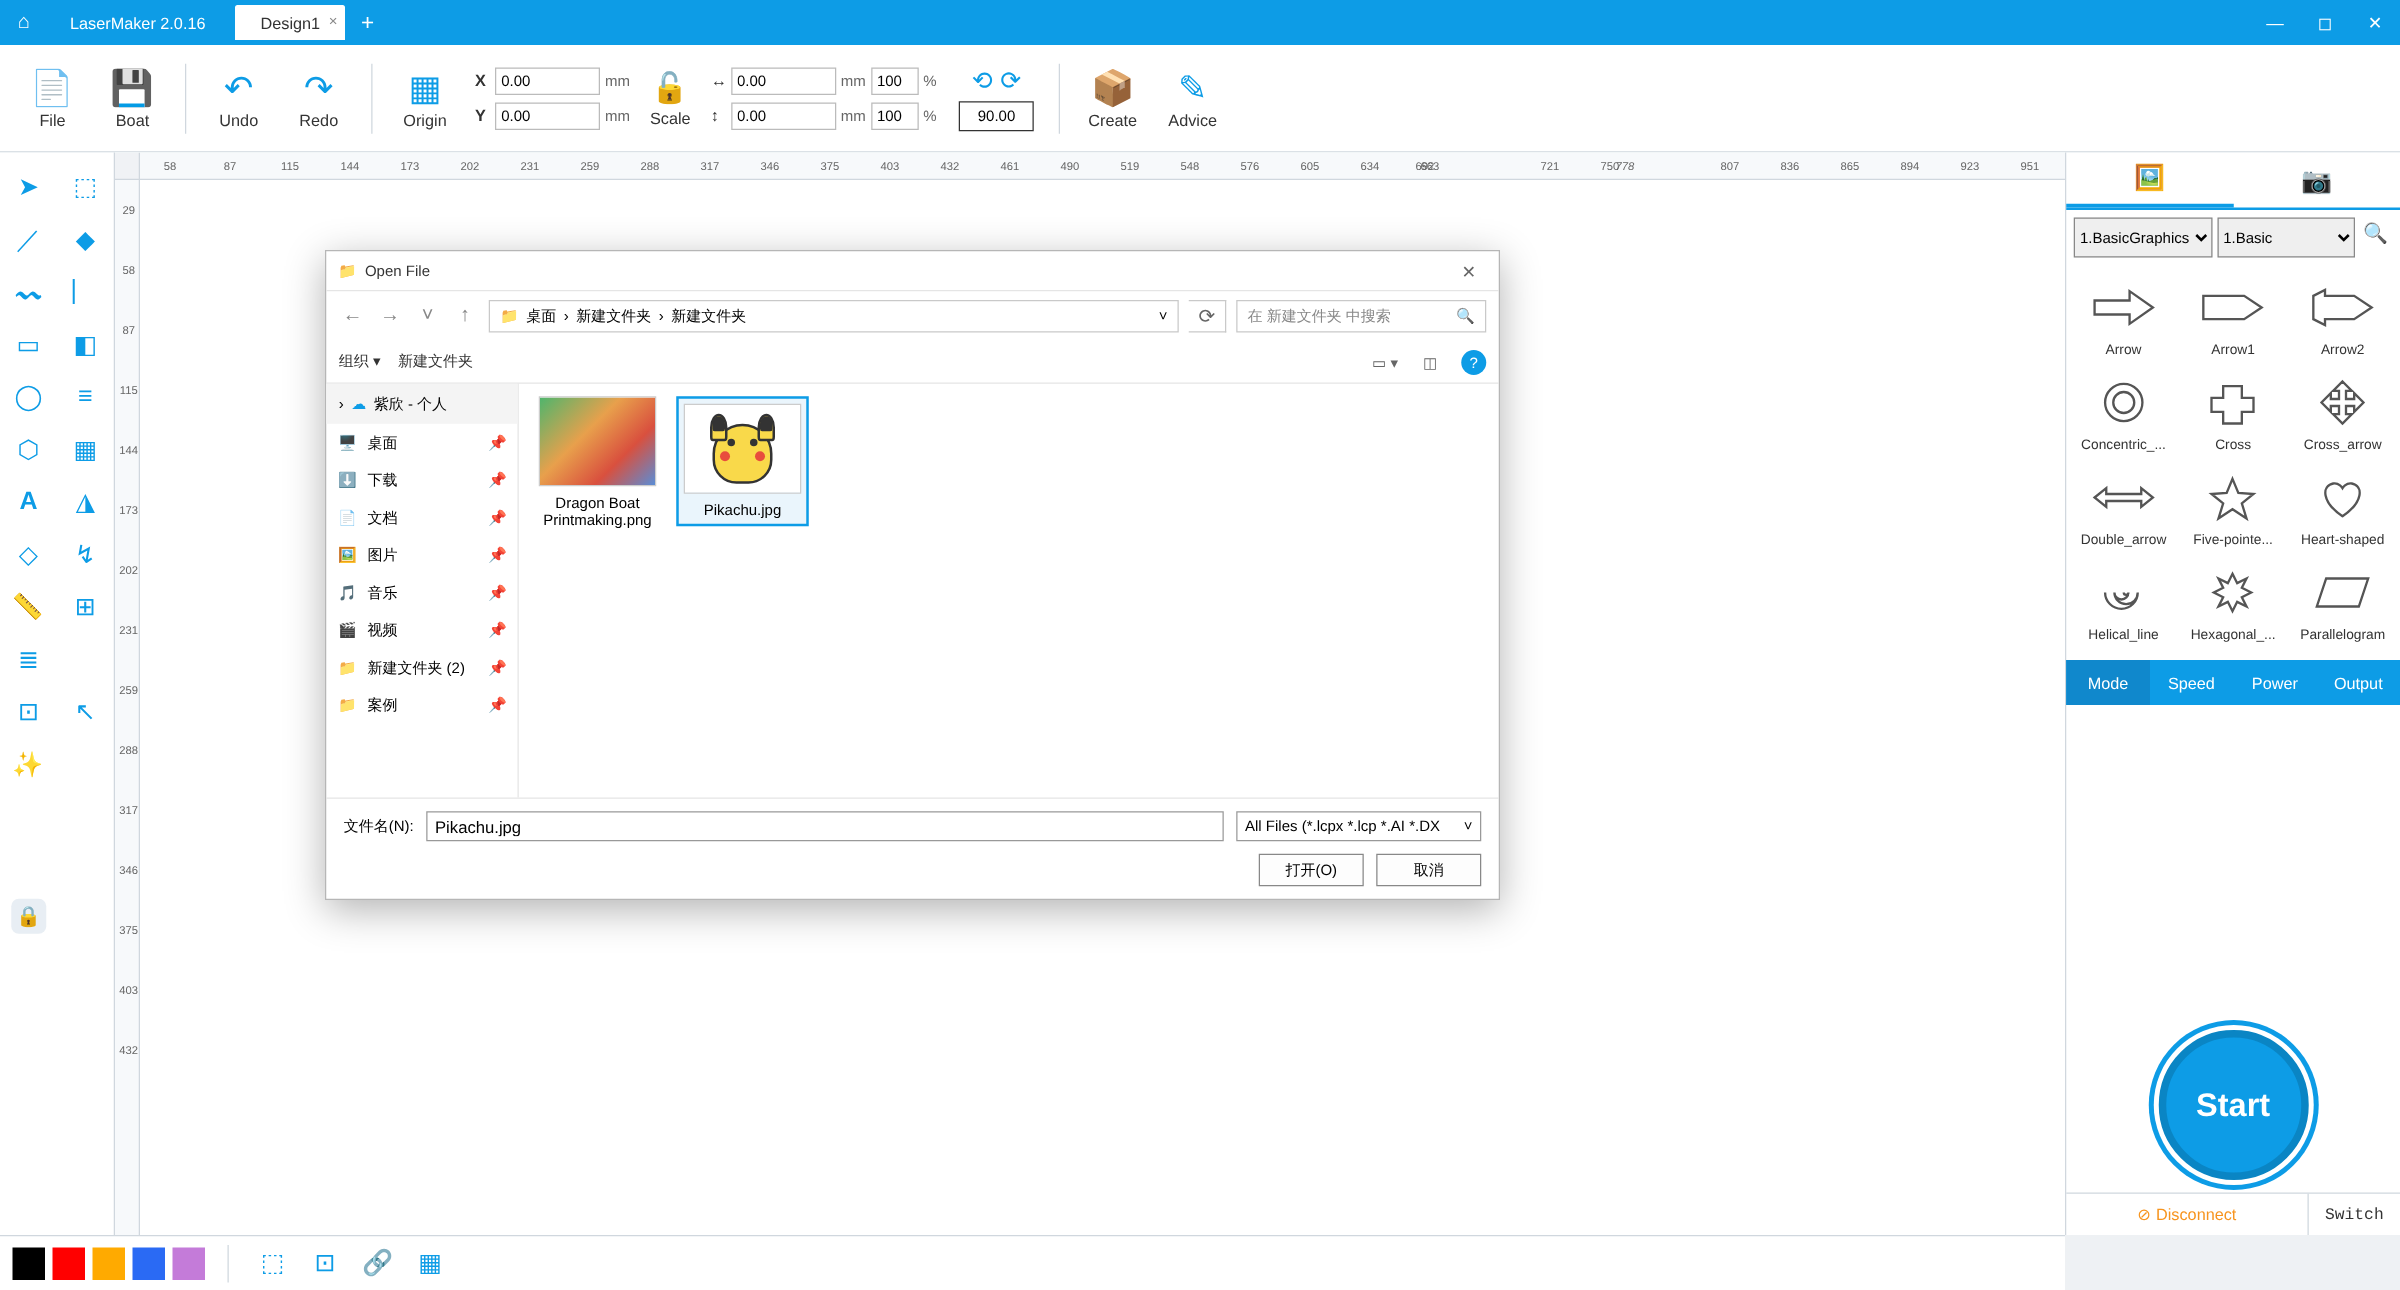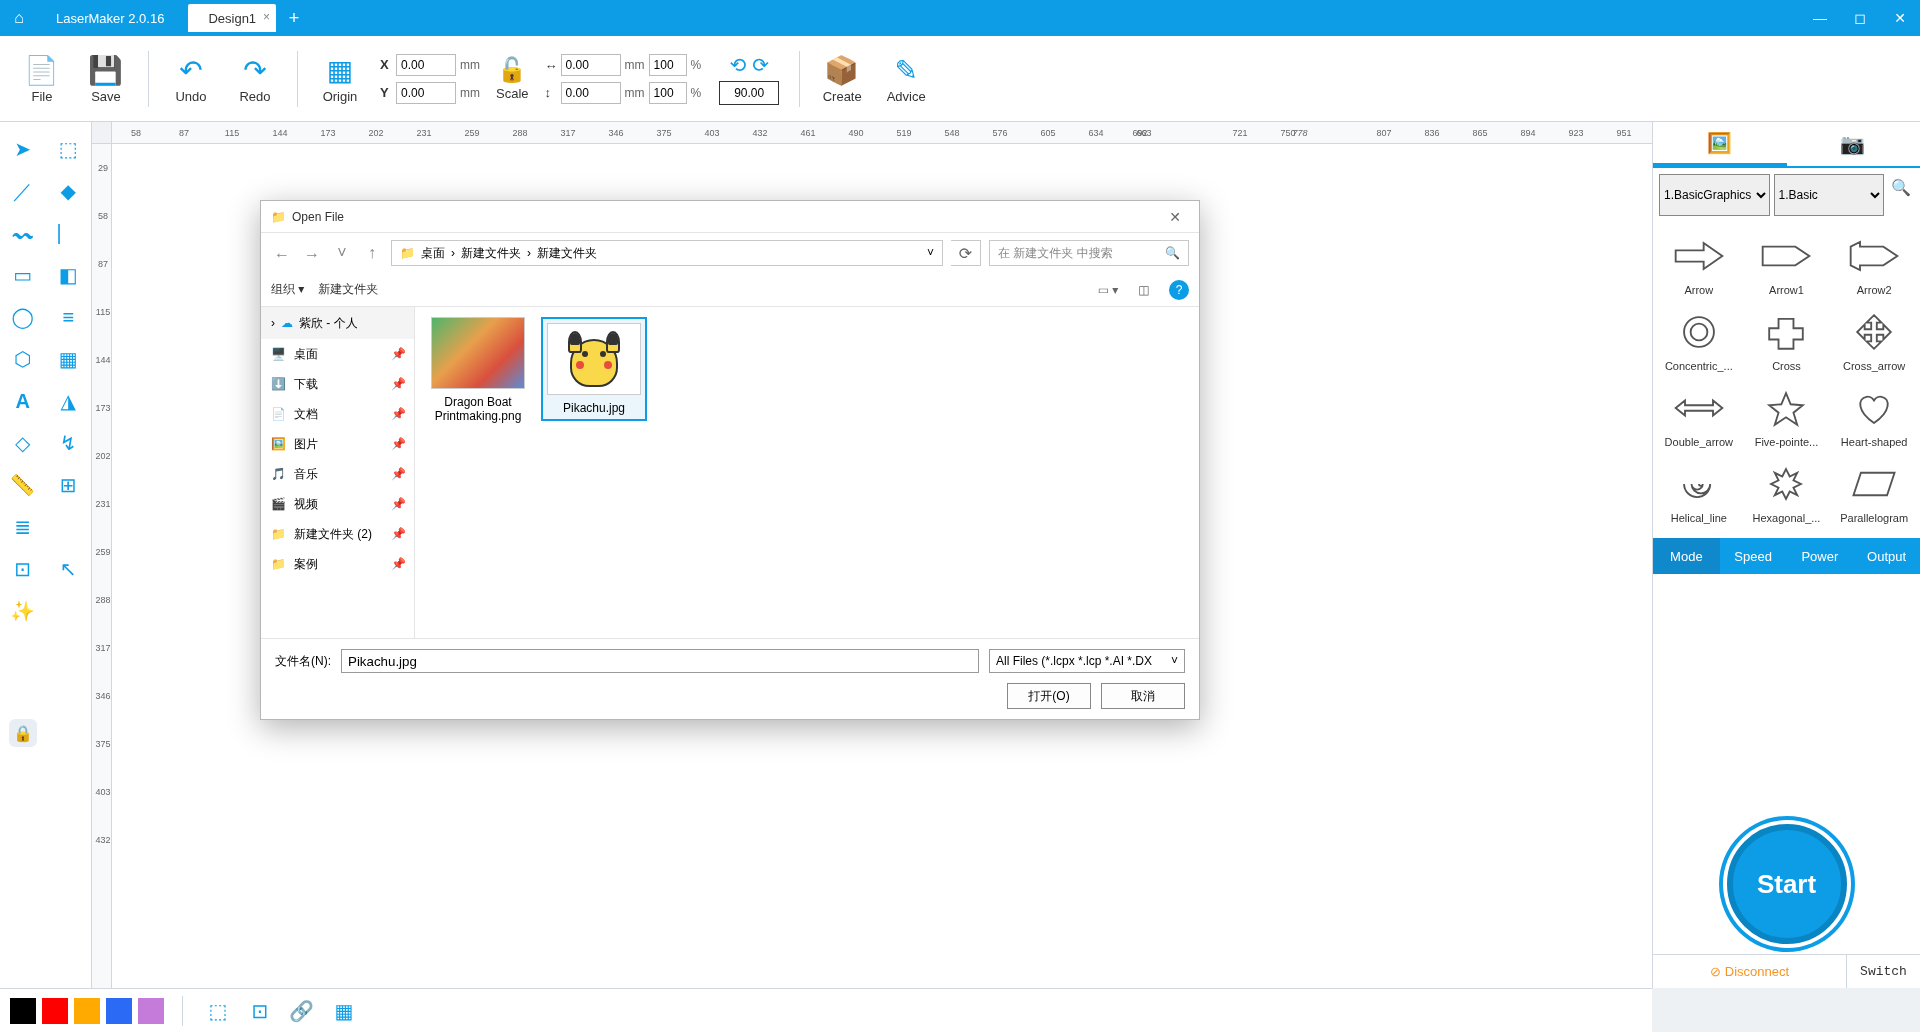--- a/index.html
+++ b/index.html
@@ -17,21 +17,21 @@
 
 
 .main-toolbar { height: 86px; background: #fff; border-bottom: 1px solid #d0d7de; display:flex; align-items:center; padding: 0 10px; }
 .tb-btn { width: 64px; text-align:center; }
 .tb-btn .icon { font-size: 28px; color: #0d9ce6; }
 .tb-btn .label { font-size: 13px; color: #333; margin-top:2px; }
 .tb-sep { width:1px; height:56px; background:#d0d7de; margin: 0 10px; }
 .coord-group { display:flex; flex-direction:column; gap:6px; margin:0 8px; }
 .coord-row { display:flex; align-items:center; gap:4px; font-size:13px; }
 .coord-row .xy { font-weight:bold; color:#333; width:12px; }
-.coord-row input { width:60px; height:22px; border:1px solid #bbb; padding:0 4px; font-size:12px; }
+.coord-row input { width:84px; height:22px; border:1px solid #bbb; padding:0 4px; font-size:12px; }
 .coord-row .unit { font-size:12px; color:#666; }
 .rot-box { display:flex; flex-direction:column; align-items:center; margin:0 10px; }
 .rot-box .icons { display:flex; gap:6px; font-size:20px; color:#0d9ce6; }
 .rot-box input { width:60px; height:24px; border:1px solid #333; margin-top:4px; font-size:12px; text-align:center; }
 .lock-icon { font-size:24px; color:#0d9ce6; display:flex; flex-direction:column; align-items:center; margin:0 8px;}
 .lock-icon .label{font-size:13px;color:#333;margin-top:2px;}
 
 
 .workspace { display:flex; height: calc(100% - 36px - 86px - 44px); }
 .left-tools { width: 92px; background:#fff; border-right:1px solid #d0d7de; padding:6px 0; }
@@ -47,21 +47,21 @@
 .ruler-v .tick{position:absolute;left:2px;transform:translateY(-50%) rotate(0);width:18px;text-align:center;}
 .ruler-corner{position:absolute;top:0;left:0;width:20px;height:22px;background:#f0f2f5;border-right:1px solid #d0d7de;border-bottom:1px solid #d0d7de;}
 .canvas{position:absolute;top:22px;left:20px;right:0;bottom:0;background:#fff;}
 
 
 .right-panel { width:268px; background:#fff; border-left:1px solid #d0d7de; display:flex; flex-direction:column; }
 .rp-tabs{height:46px;display:flex;border-bottom:2px solid #0d9ce6;}
 .rp-tabs .t{flex:1;display:flex;align-items:center;justify-content:center;font-size:20px;color:#666;}
 .rp-tabs .t.active{border-bottom:3px solid #0d9ce6;color:#0d9ce6;}
 .rp-selectors{display:flex;gap:4px;padding:6px;}
-.rp-selectors select{flex:1;height:42px;border:1px solid #888;font-size:12px;}
+.rp-selectors select{flex:1;height:32px;border:1px solid #888;font-size:12px;}
 .rp-selectors .search{width:26px;height:26px;display:flex;align-items:center;justify-content:center;color:#666;}
 .shape-grid{flex:0 0 auto;padding:6px;display:grid;grid-template-columns:repeat(3,1fr);gap:8px;}
 .shape-item{text-align:center;}
 .shape-item .sh{height:56px;display:flex;align-items:center;justify-content:center;}
 .shape-item .sh svg{width:56px;height:44px;}
 .shape-item .nm{font-size:11px;color:#333;overflow:hidden;text-overflow:ellipsis;white-space:nowrap;}
 .rp-divider{height:8px;}
 .mode-tabs{height:36px;background:#0d9ce6;display:flex;color:#fff;font-size:13px;}
 .mode-tabs .mt{flex:1;display:flex;align-items:center;justify-content:center;}
 .mode-tabs .mt.active{background:#1088cc;}
@@ -129,21 +129,21 @@
   <div class="win-btn">✕</div>
 </div>
 
 <div class="main-toolbar">
   <div class="tb-btn">
       <div class="icon">📄</div>
       <div class="label">File</div>
     </div>
   <div class="tb-btn">
       <div class="icon">💾</div>
-      <div class="label">Save</div>
+      <div class="label">Boat</div>
     </div>
   <div class="tb-sep"></div>
   <div class="tb-btn">
       <div class="icon">↶</div>
       <div class="label">Undo</div>
     </div>
   <div class="tb-btn">
       <div class="icon">↷</div>
       <div class="label">Redo</div>
     </div>

